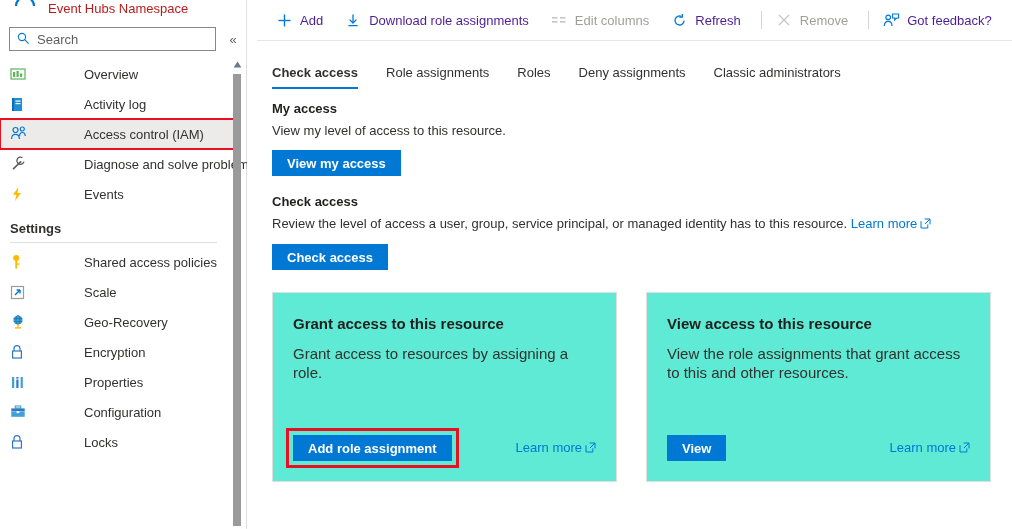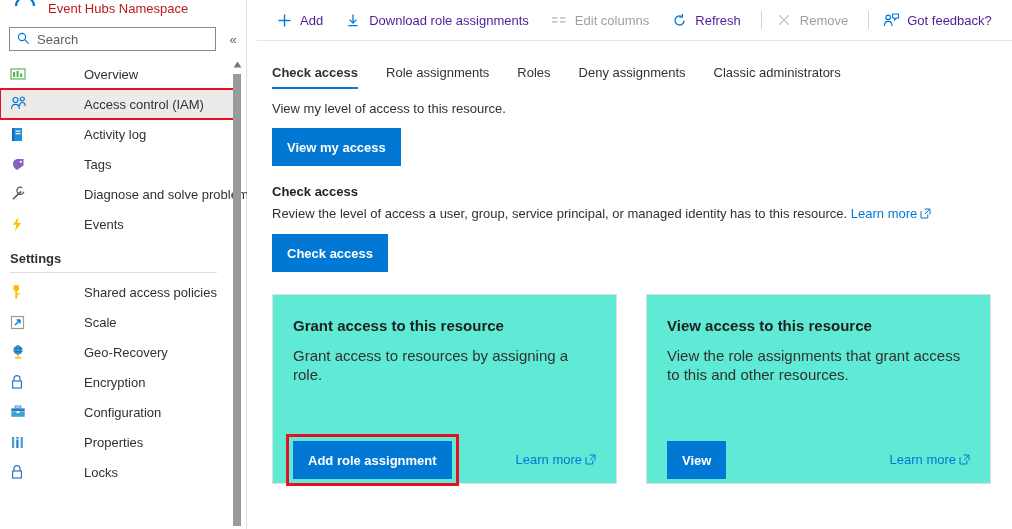--- a/index.html
+++ b/index.html
@@ -272,21 +272,21 @@
   .btn-primary {
     display: inline-flex;
     align-items: center;
     justify-content: center;
     background: #0078d4;
     color: #ffffff;
     font-size: 13px;
     font-weight: bold;
     font-family: "Liberation Sans", sans-serif;
     border: 1px solid #0078d4;
-    height: 38px;
+    height: 26px;
     padding: 0 14px;
     cursor: pointer;
     box-sizing: border-box;
   }
   .link {
     color: #0078d4;
     font-size: 13px;
     text-decoration: none;
     cursor: pointer;
     white-space: nowrap;
@@ -323,21 +323,21 @@
   .card-desc {
     font-size: 15px;
     color: #323130;
     line-height: 19px;
     margin: 0;
   }
   .card-footer {
     position: absolute;
     left: 20px;
     right: 20px;
-    bottom: 4px;
+    bottom: 20px;
     display: flex;
     align-items: center;
     justify-content: space-between;
   }
   .hl-box {
     display: inline-flex;
     padding: 4px;
     border: 3px solid #e81123;
     margin: -7px;
   }
@@ -380,53 +380,44 @@
           <svg width="16" height="14" viewBox="0 0 16 14">
             <rect x="1" y="2" width="14" height="10" fill="none" stroke="#5ab55a" stroke-width="1.2"></rect>
             <rect x="3" y="5" width="2.2" height="5" fill="#5ab55a"></rect>
             <rect x="6.5" y="4" width="2.2" height="6" fill="#5ab55a"></rect>
             <rect x="10" y="6.5" width="2.2" height="3.5" fill="#5ab55a"></rect>
           </svg>
         </span>
         <span class="n-label">Overview</span>
       </div>
 
+      <div class="nav-item">
+        <span class="n-icon">
+          <svg width="14" height="15" viewBox="0 0 14 15">
+            <rect x="2" y="1" width="10" height="13" fill="#1e8fd5"></rect>
+            <rect x="2" y="1" width="2" height="13" fill="#0f6cb4"></rect>
+            <rect x="5.5" y="3.5" width="5" height="1.2" fill="#ffffff"></rect>
+            <rect x="5.5" y="6" width="5" height="1.2" fill="#ffffff"></rect>
+          </svg>
+        </span>
+        <span class="n-label">Activity log</span>
+      </div>
+
       <div class="nav-item selected highlighted">
         <span class="n-icon">
           <svg width="18" height="16" viewBox="0 0 18 16">
             <circle cx="5.5" cy="4" r="2.5" fill="none" stroke="#0078d4" stroke-width="1.2"></circle>
             <path d="M1.6 13 Q1.6 8.3 5.5 8.3 Q9.4 8.3 9.4 13" fill="none" stroke="#0078d4" stroke-width="1.2"></path>
             <circle cx="12.3" cy="3" r="2" fill="none" stroke="#0078d4" stroke-width="1.2"></circle>
             <path d="M9.6 10 Q9.6 6.5 12.3 6.5 Q15.2 6.5 15.2 10" fill="none" stroke="#0078d4" stroke-width="1.2"></path>
           </svg>
         </span>
         <span class="n-label">Access control (IAM)</span>
       </div>
 
-      <div class="nav-item">
-        <span class="n-icon">
-          <svg width="14" height="15" viewBox="0 0 14 15">
-            <rect x="2" y="1" width="10" height="13" fill="#1e8fd5"></rect>
-            <rect x="2" y="1" width="2" height="13" fill="#0f6cb4"></rect>
-            <rect x="5.5" y="3.5" width="5" height="1.2" fill="#ffffff"></rect>
-            <rect x="5.5" y="6" width="5" height="1.2" fill="#ffffff"></rect>
-          </svg>
-        </span>
-        <span class="n-label">Activity log</span>
-      </div>
-
-      <div class="nav-item">
-        <span class="n-icon">
-          <svg width="16" height="15" viewBox="0 0 16 15">
-            <path d="M7 2 L13.5 2 L13.5 8.5 L7 13 Q3 11 3 6.5 Q3 3 7 2 Z" fill="#8661c5"></path>
-            <circle cx="10.8" cy="4.8" r="1.1" fill="#ffffff"></circle>
-          </svg>
-        </span>
-        <span class="n-label">Tags</span>
-      </div>
 
       <div class="nav-item">
         <span class="n-icon">
           <svg width="17" height="16" viewBox="0 0 17 16">
             <path d="M12.4 1.6 A3.6 3.6 0 1 0 14 5.6 L14 5.6" fill="none" stroke="#5c5c5c" stroke-width="1.3"></path>
             <line x1="11.2" y1="5.4" x2="3" y2="13.2" stroke="#5c5c5c" stroke-width="1.6"></line>
           </svg>
         </span>
         <span class="n-label">Diagnose and solve problems</span>
       </div>
@@ -483,40 +474,40 @@
           <svg width="14" height="16" viewBox="0 0 14 16">
             <path d="M4 7 L4 4.6 A3 3 0 0 1 10 4.6 L10 7" fill="none" stroke="#2f78c4" stroke-width="1.2"></path>
             <rect x="2.6" y="7" width="8.8" height="7" fill="none" stroke="#2f78c4" stroke-width="1.2"></rect>
           </svg>
         </span>
         <span class="n-label">Encryption</span>
       </div>
 
       <div class="nav-item">
         <span class="n-icon">
+          <svg width="15" height="15" viewBox="0 0 15 15">
+            <rect x="2" y="2" width="2.2" height="11" fill="#3ea2d8"></rect>
+            <rect x="6.3" y="4.5" width="2.2" height="8.5" fill="#2f78c4"></rect>
+            <rect x="10.6" y="2" width="2.2" height="11" fill="#3ea2d8"></rect>
+            <rect x="6.3" y="2" width="2.2" height="1.6" fill="#2f78c4"></rect>
+          </svg>
+        </span>
+        <span class="n-label">Properties</span>
+      </div>
+
+      <div class="nav-item">
+        <span class="n-icon">
           <svg width="16" height="14" viewBox="0 0 16 14">
             <rect x="5.3" y="1" width="5.4" height="2" fill="none" stroke="#3ea2d8" stroke-width="1.1"></rect>
             <rect x="1.3" y="3.4" width="13.4" height="3" fill="#2f78c4"></rect>
             <rect x="1.3" y="6.6" width="13.4" height="5.2" fill="#3ea2d8"></rect>
             <rect x="6.6" y="6.1" width="2.8" height="2" fill="#ffffff"></rect>
           </svg>
         </span>
         <span class="n-label">Configuration</span>
-      </div>
-
-      <div class="nav-item">
-        <span class="n-icon">
-          <svg width="15" height="15" viewBox="0 0 15 15">
-            <rect x="2" y="2" width="2.2" height="11" fill="#3ea2d8"></rect>
-            <rect x="6.3" y="4.5" width="2.2" height="8.5" fill="#2f78c4"></rect>
-            <rect x="10.6" y="2" width="2.2" height="11" fill="#3ea2d8"></rect>
-            <rect x="6.3" y="2" width="2.2" height="1.6" fill="#2f78c4"></rect>
-          </svg>
-        </span>
-        <span class="n-label">Properties</span>
       </div>
 
       <div class="nav-item">
         <span class="n-icon">
           <svg width="14" height="16" viewBox="0 0 14 16">
             <path d="M4 7 L4 4.6 A3 3 0 0 1 10 4.6 L10 7" fill="none" stroke="#2f78c4" stroke-width="1.2"></path>
             <rect x="2.6" y="7" width="8.8" height="7" fill="none" stroke="#2f78c4" stroke-width="1.2"></rect>
           </svg>
         </span>
         <span class="n-label">Locks</span>
@@ -622,20 +613,21 @@
       <div class="tab">
         <span>Deny assignments</span>
       </div>
       <div class="tab">
         <span>Classic administrators</span>
       </div>
     </div>
 
     <div class="content">
 
+      <div class="blk-title">My access</div>
       <div class="blk-desc">View my level of access to this resource.</div>
       <button class="btn-primary">View my access</button>
 
       <div class="spacer-18"></div>
 
       <div class="blk-title">Check access</div>
       <div class="blk-desc">
         <span>Review the level of access a user, group, service principal, or managed identity has to this resource.</span>
         <a class="link">
           <span>Learn more</span><span class="ext"><svg width="11" height="11" viewBox="0 0 11 11">

